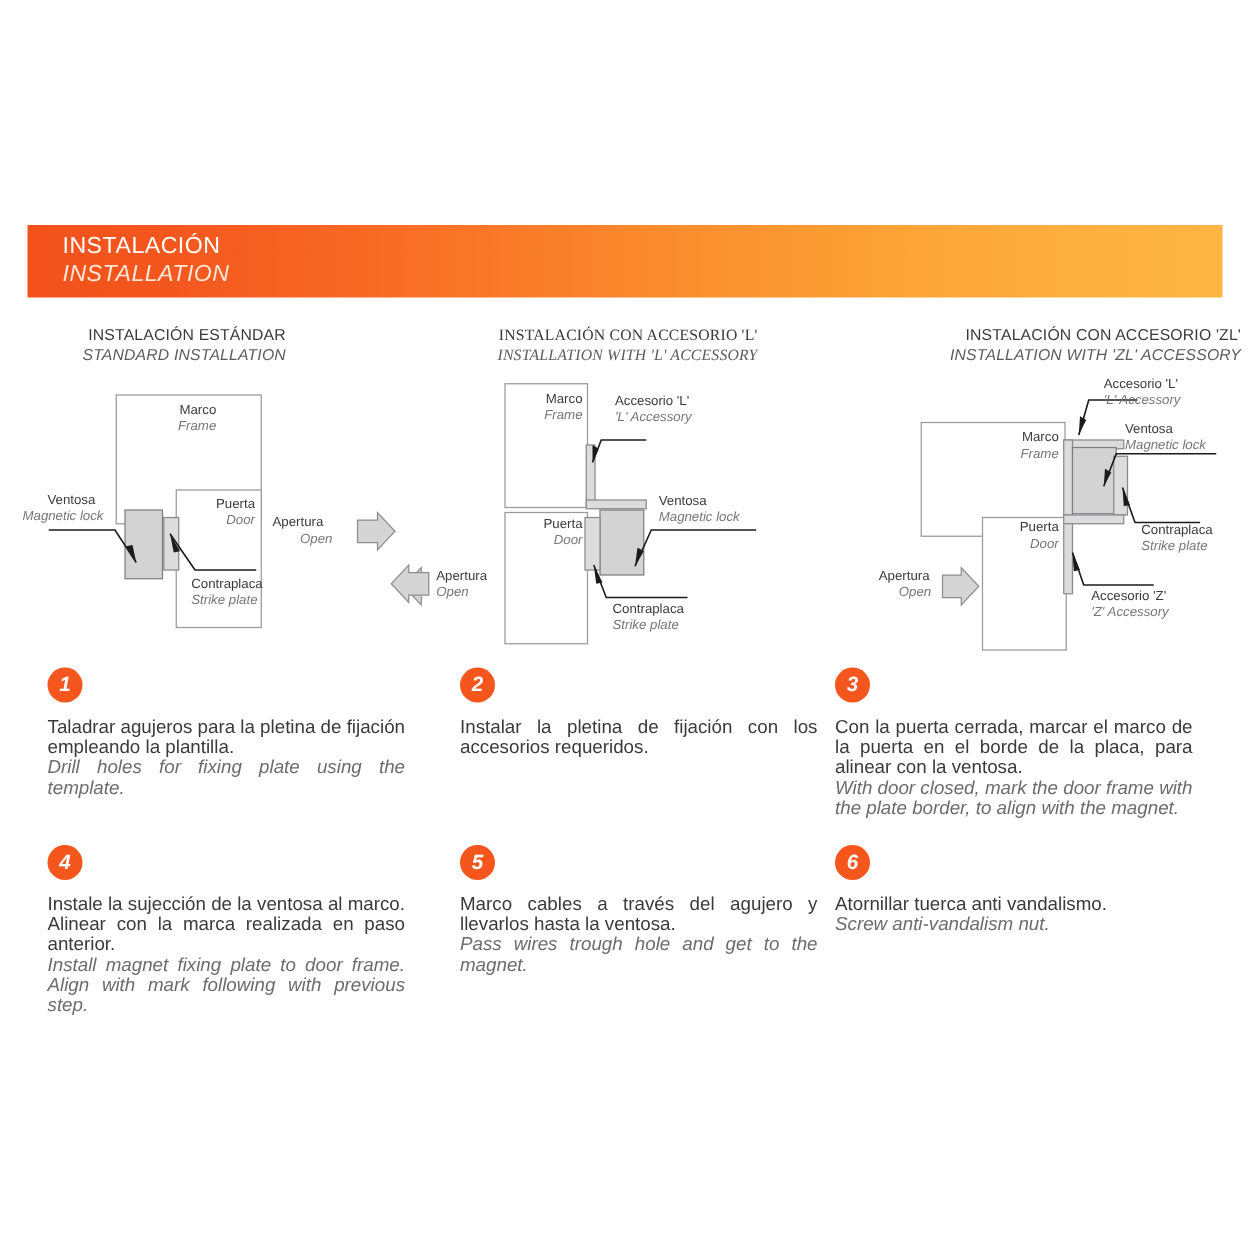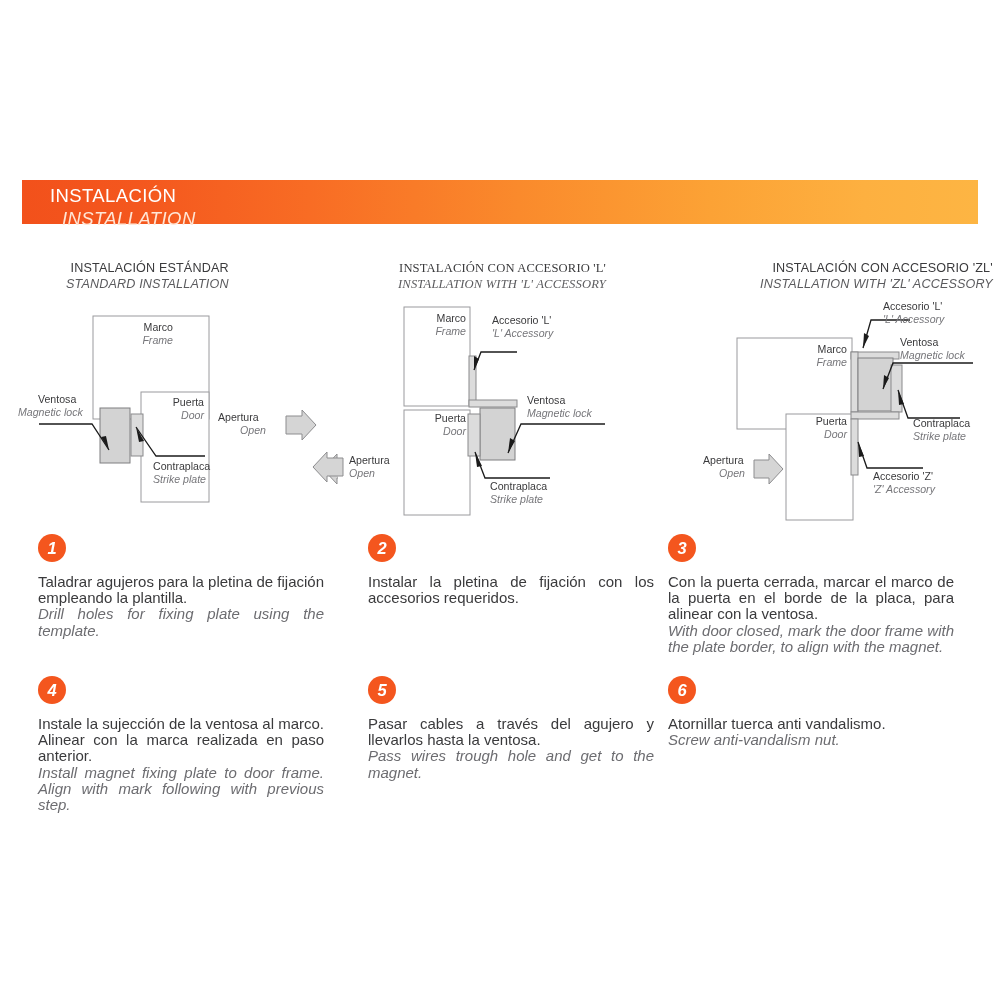--- a/index.html
+++ b/index.html
@@ -15,42 +15,42 @@
     color: #3a3a3c;
     overflow: hidden;
   }
 
   
   .banner {
     position: absolute;
     left: 22px;
     top: 180px;
     width: 956px;
-    height: 44px;
+    height: 58px;
     background: linear-gradient(90deg,
         #f2511b 0%,
         #f4571e 12%,
         #f86c24 30%,
         #fa8a2c 52%,
         #fca235 72%,
         #fdb040 88%,
         #fdb543 100%);
   }
   .banner-title {
     position: absolute;
     left: 28px;
     top: 5px;
     font-size: 18.5px;
     letter-spacing: 0.4px;
     color: #ffffff;
     font-weight: 400;
   }
   .banner-sub {
     position: absolute;
-    left: 40px;
+    left: 28px;
     top: 28px;
     font-size: 18.5px;
     letter-spacing: 0.4px;
     color: #ffe6d6;
     font-style: italic;
     font-weight: 300;
   }
 
   
   .col-head {
@@ -287,21 +287,21 @@
   <div class="badge">4</div>
   <div class="step-text">
     <span class="es">Instale la sujección de la ventosa al marco. Alinear con la marca realizada en paso anterior.</span>
     <span class="en">Install magnet fixing plate to door frame. Align with mark following with previous step.</span>
   </div>
 </div>
 
 <div class="step" id="step-5">
   <div class="badge">5</div>
   <div class="step-text">
-    <span class="es">Pasar cables a través del agujero y llevarlos hasta la ventosa.</span>
+    <span class="es">Marco cables a través del agujero y llevarlos hasta la ventosa.</span>
     <span class="en">Pass wires trough hole  and get to the magnet.</span>
   </div>
 </div>
 
 <div class="step" id="step-6">
   <div class="badge">6</div>
   <div class="step-text">
     <span class="es">Atornillar tuerca anti vandalismo.</span>
     <span class="en">Screw anti-vandalism nut.</span>
   </div>

